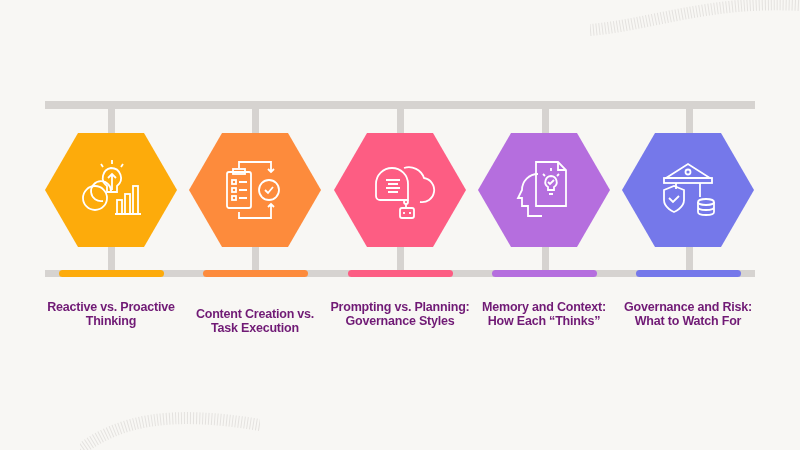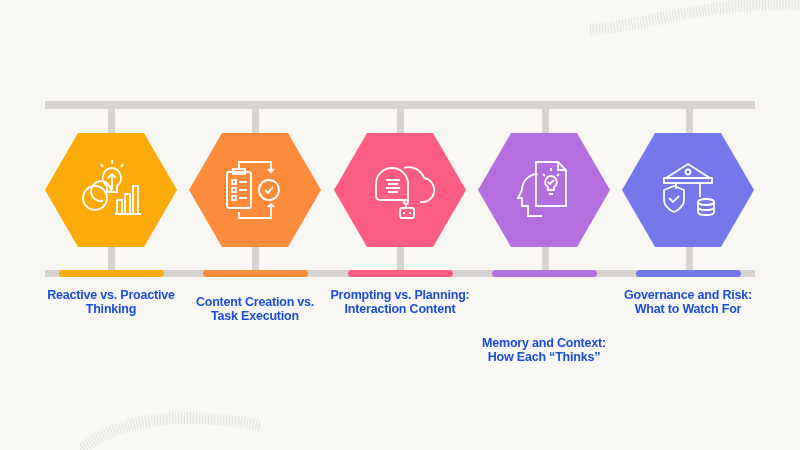--- a/index.html
+++ b/index.html
@@ -4,21 +4,21 @@
 <style>
   html,body{margin:0;padding:0;}
   body{width:800px;height:450px;background:#f8f7f4;position:relative;overflow:hidden;font-family:"Liberation Sans",sans-serif;}
   .rail{position:absolute;background:#d6d3d0;}
   .rail-top{left:45px;top:101px;width:710px;height:8px;}
   .rail-bottom{left:45px;top:270px;width:710px;height:7px;}
   .stem{position:absolute;width:7px;background:#d6d3d0;}
   .hex{position:absolute;width:132px;height:114px;clip-path:polygon(25% 0,75% 0,100% 50%,75% 100%,25% 100%,0 50%);display:flex;align-items:center;justify-content:center;}
   .hex svg{width:72px;height:72px;}
   .bar{position:absolute;top:270px;height:7px;width:105px;border-radius:4px;}
-  .label{position:absolute;top:288px;width:140px;text-align:center;font-weight:bold;font-size:12.5px;line-height:14px;color:#1d4ed8;letter-spacing:-0.2px;}
+  .label{position:absolute;top:300px;width:140px;text-align:center;font-weight:bold;font-size:12.5px;line-height:14px;color:#701a75;letter-spacing:-0.2px;}
   .wave{position:absolute;}
 </style>
 </head>
 <body>
 
 <svg class="wave" style="left:590px;top:0;" width="210" height="40" viewBox="0 0 210 40">
   <path d="M0 30 C60 25 120 0 210 5" stroke="#e4e2df" stroke-width="12" fill="none" stroke-dasharray="1 2"></path>
 </svg>
 <svg class="wave" style="left:80px;top:410px;" width="180" height="40" viewBox="0 0 180 40">
   <path d="M0 40 C40 10 90 0 180 15" stroke="#e4e2df" stroke-width="12" fill="none" stroke-dasharray="1 2"></path>
@@ -68,35 +68,35 @@
     <path d="M40 14a16 16 0 0 1 20 10 12 12 0 0 1-4 24"></path>
       <path d="M12 30a16 16 0 0 1 32 0v16H16a4 4 0 0 1-4-4z"></path>
       <path d="M22 26h14M24 30h10M22 34h14M24 38h10"></path>
       <circle cx="42" cy="48" r="2"></circle>
       <path d="M42 50v4"></path>
       <rect x="36" y="54" width="14" height="10" rx="2"></rect>
       <path d="M40 58v2M46 58v2"></path>
   </svg>
 </div>
 <div class="bar" style="left:348px;background:#fd5d83;"></div>
-<div class="label" style="left:330px;">Prompting vs. Planning: Interaction Content</div>
+<div class="label" style="left:330px;">Prompting vs. Planning: Governance Styles</div>
 
 <div class="stem" style="left:542px;top:105px;height:170px;"></div>
 <div class="hex" style="left:478px;top:133px;background:#b56ede;">
   <svg viewBox="0 0 72 72" fill="none" stroke="#fff" stroke-width="1.8">
     <path d="M30 20a16 16 0 0 0-16 16l-4 8h4v8h6v10h14"></path>
       <path d="M28 8h22l8 8v36H28z"></path>
       <path d="M50 8v8h8"></path>
       <path d="M43 22a6 6 0 0 1 3 11v3h-6v-3a6 6 0 0 1 3-11z"></path>
       <path d="M40 28l2 2 4-4M41 40h4"></path>
       <path d="M43 14v3M35 20l2 2M51 20l-2 2"></path>
   </svg>
 </div>
 <div class="bar" style="left:492px;background:#b56ede;"></div>
-<div class="label" style="left:474px;margin-top:48px;">Memory and Context: How Each “Thinks”</div>
+<div class="label" style="left:474px;">Memory and Context: How Each “Thinks”</div>
 
 <div class="stem" style="left:686px;top:105px;height:170px;"></div>
 <div class="hex" style="left:622px;top:133px;background:#7578ea;">
   <svg viewBox="0 0 72 72" fill="none" stroke="#fff" stroke-width="1.8">
     <path d="M14 24L36 10l22 14z"></path>
       <circle cx="36" cy="18" r="2.5"></circle>
       <rect x="12" y="24" width="48" height="5"></rect>
       <path d="M24 29v6M48 29v14"></path>
       <path d="M12 36l10-4 10 4v10c0 8-10 12-10 12s-10-4-10-12z"></path>
       <path d="M17 44l4 4 6-6"></path>

